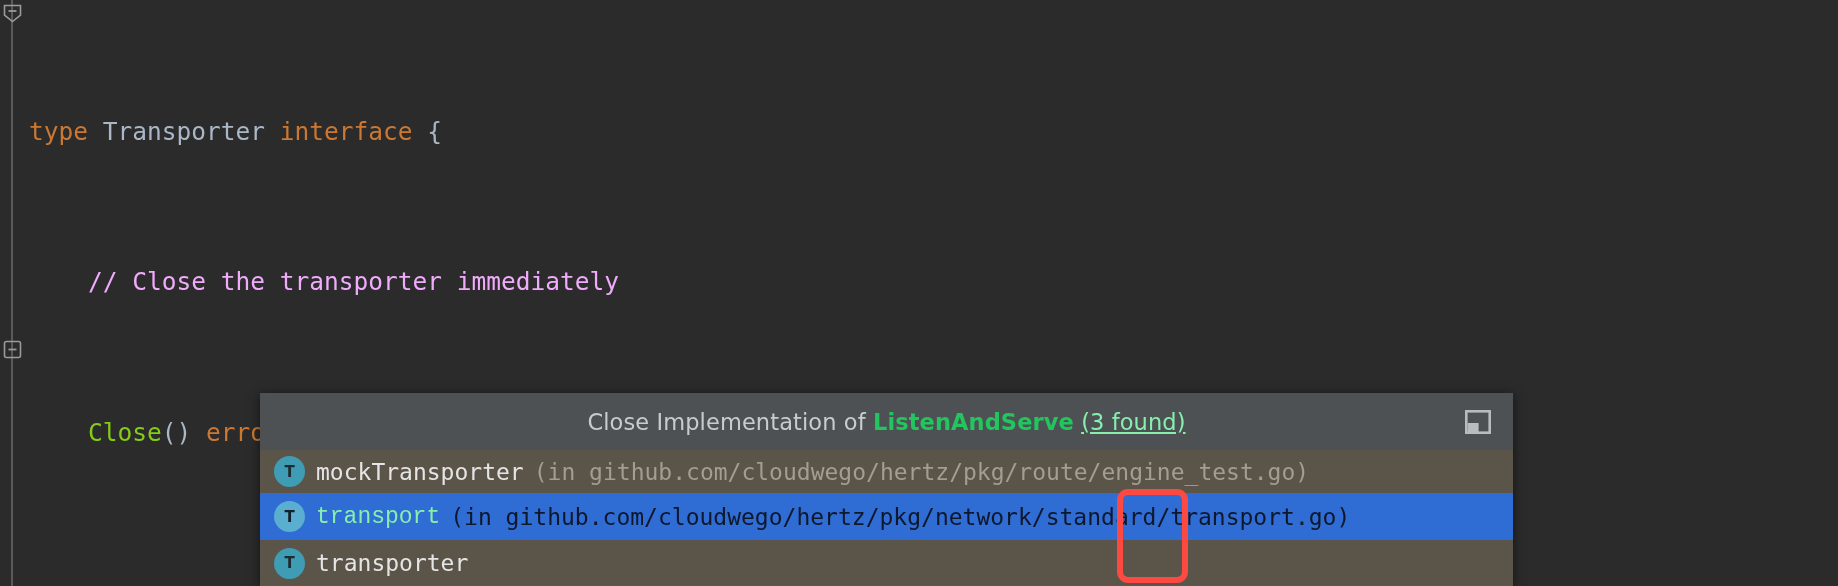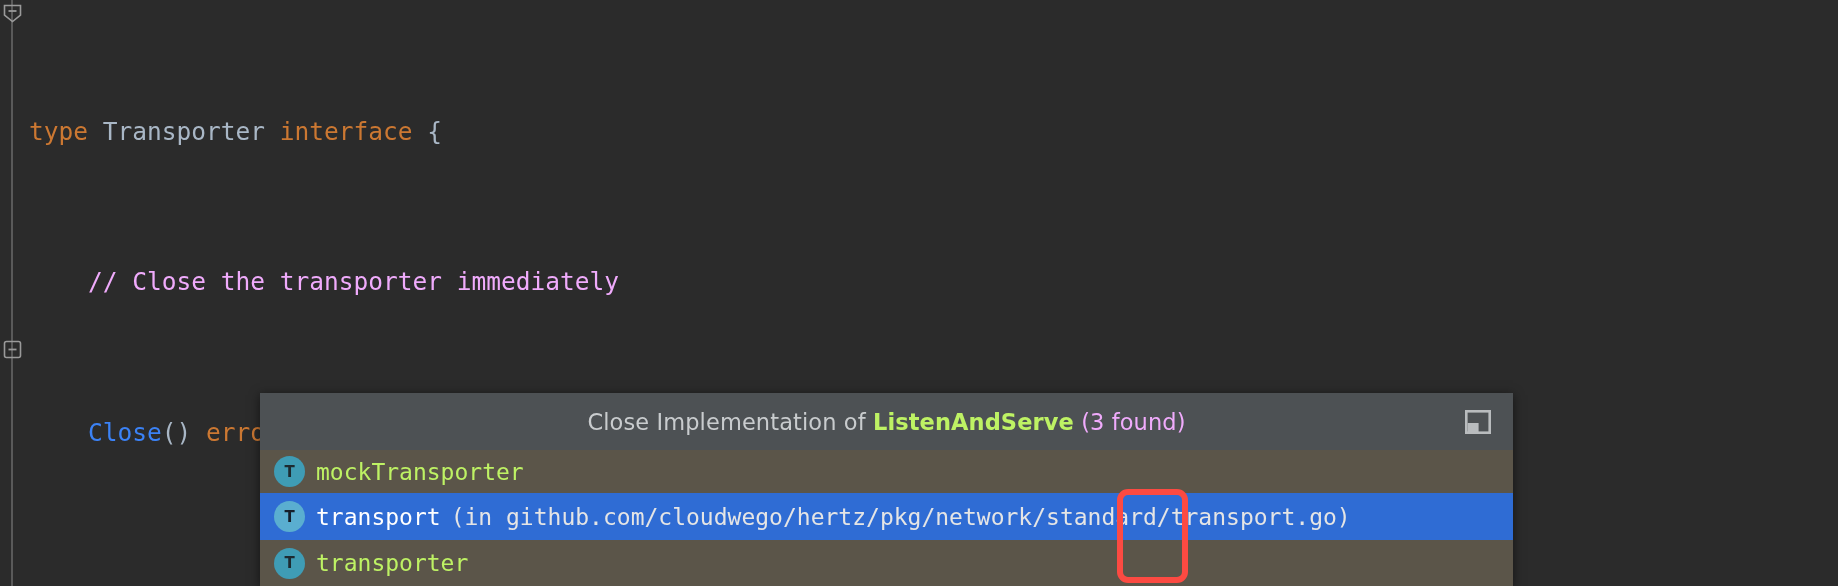--- a/index.html
+++ b/index.html
@@ -67,21 +67,21 @@
   .code .ln {
     height: 37.6px;
     padding-left: 3px;
     position: relative;
   }
 
   
   .t-kw    { color: #cc7832; }
   .t-type  { color: #a9b7c6; }
   .t-cmt   { color: #f0abfc; }
-  .t-fn    { color: #3b82f6; }
+  .t-fn    { color: #84cc16; }
   .t-punct { color: #a9b7c6; }
   .t-plain { color: #a9b7c6; }
 
   
   .popup {
     position: absolute;
     left: 260px;
     top: 393px;
     width: 1253px;
     height: 193px;
@@ -96,22 +96,22 @@
     align-items: center;
     justify-content: center;
   }
   .popup-title {
     font-family: "DejaVu Sans", sans-serif;
     font-size: 22.5px;
     color: #c9ccce;
     letter-spacing: 0.1px;
     white-space: nowrap;
   }
-  .popup-title b { font-weight: bold; color: #bef264; }
-  .popup-title .dim { color: #f0abfc; }
+  .popup-title b { font-weight: bold; color: #22c55e; }
+  .popup-title .dim { color: #86efac; text-decoration: underline; }
 
   .preview-toggle {
     position: absolute;
     right: 22px;
     top: 50%;
     transform: translateY(-50%);
     width: 26px;
     height: 24px;
     cursor: pointer;
   }
@@ -144,24 +144,24 @@
     color: #1d2a30;
     display: flex;
     align-items: center;
     justify-content: center;
     font-family: "DejaVu Sans", sans-serif;
     font-size: 15px;
     font-weight: bold;
     margin-right: 11px;
   }
   .row.selected .row-icon { background: #5aaed0; color: #16202b; }
-  .row-name { color: #bef264; }
-  .row.selected .row-name { color: #ffffff; }
+  .row-name { color: #e5e5e5; }
+  .row.selected .row-name { color: #86efac; font-family: Liberation Mono, monospace; }
   .row-loc { color: #a39d92; margin-left: 10px; }
-  .row.selected .row-loc { color: #e5e5e5; margin-left: 10px; }
+  .row.selected .row-loc { color: #0f172a; margin-left: 10px; }
 
   
   .annot-rect {
     position: absolute;
     left: 1117px;
     top: 489px;
     width: 71px;
     height: 94px;
     border: 6px solid #fc4a42;
     border-radius: 11px;
@@ -234,20 +234,21 @@
           <rect x="2.6" y="13" width="11" height="9.7" fill="#b9bcbe"></rect>
         </svg>
       </div>
     </div>
 
     <div class="popup-list">
 
       <div class="row r0">
         <div class="row-icon">T</div>
         <span class="row-name">mockTransporter</span>
+        <span class="row-loc">(in github.com/cloudwego/hertz/pkg/route/engine_test.go)</span>
       </div>
 
       <div class="row r1 selected">
         <div class="row-icon">T</div>
         <span class="row-name">transport</span>
         <span class="row-loc">(in github.com/cloudwego/hertz/pkg/network/standard/transport.go)</span>
       </div>
 
       <div class="row r2">
         <div class="row-icon">T</div>

